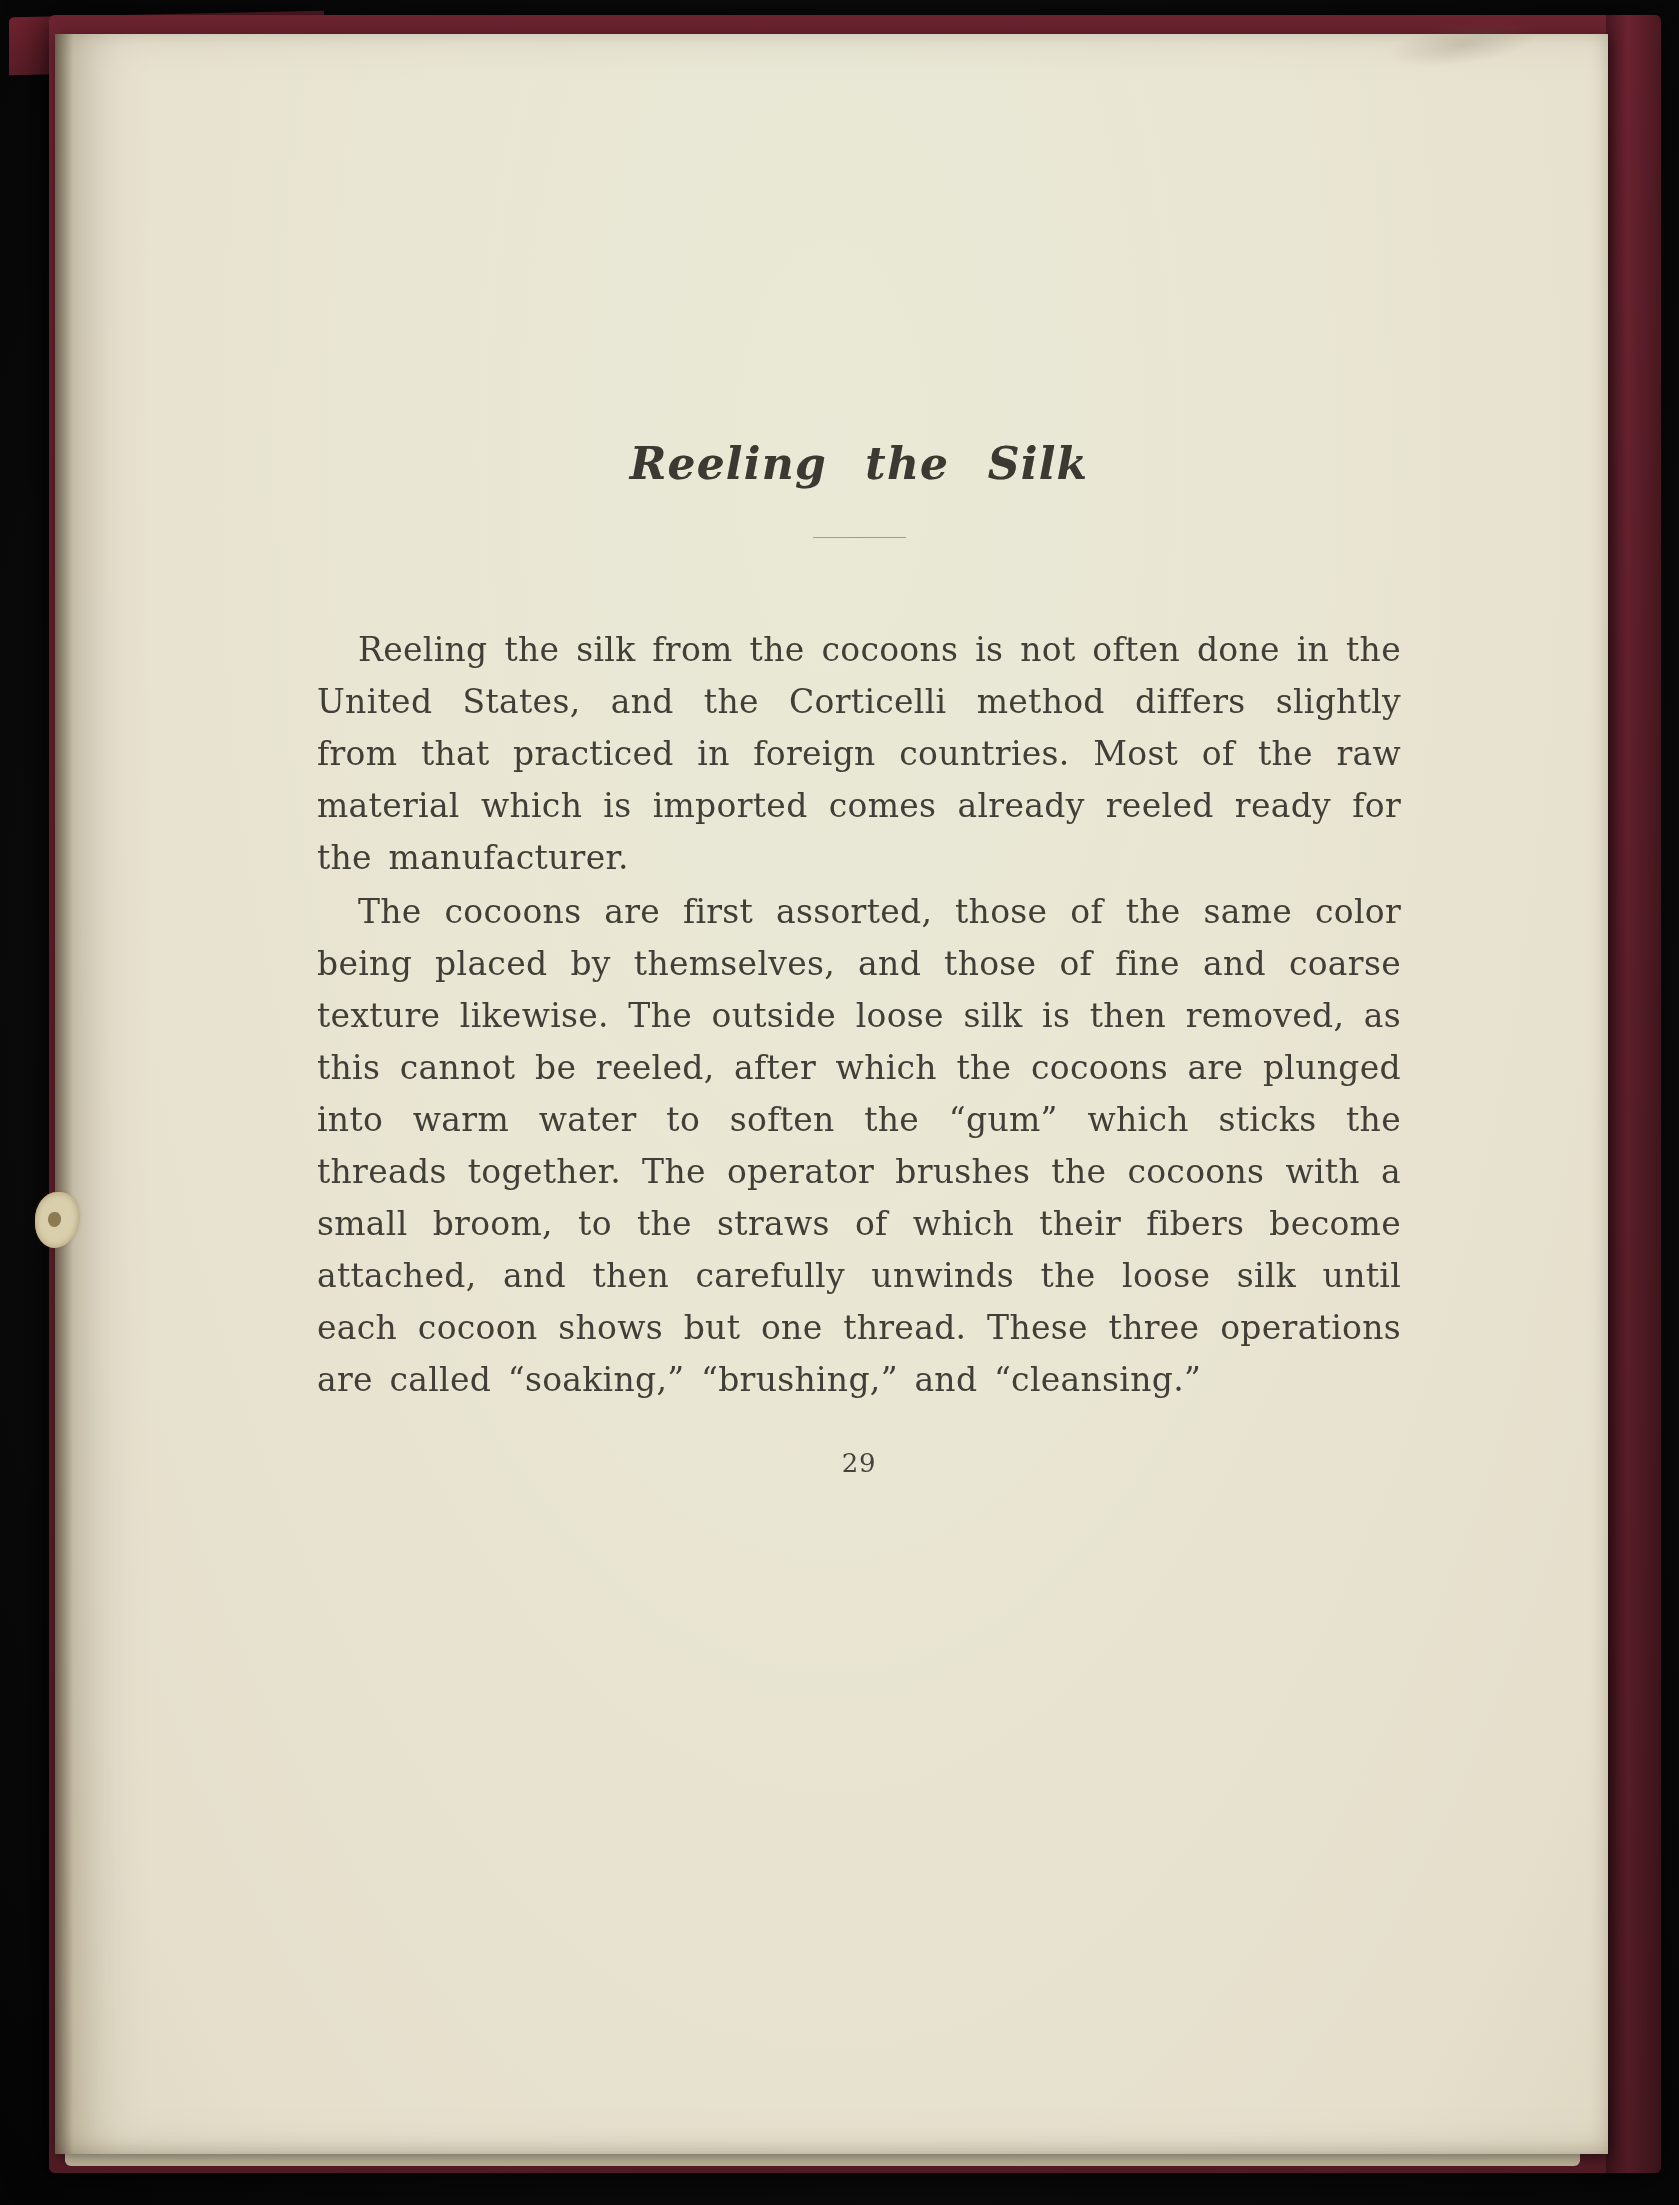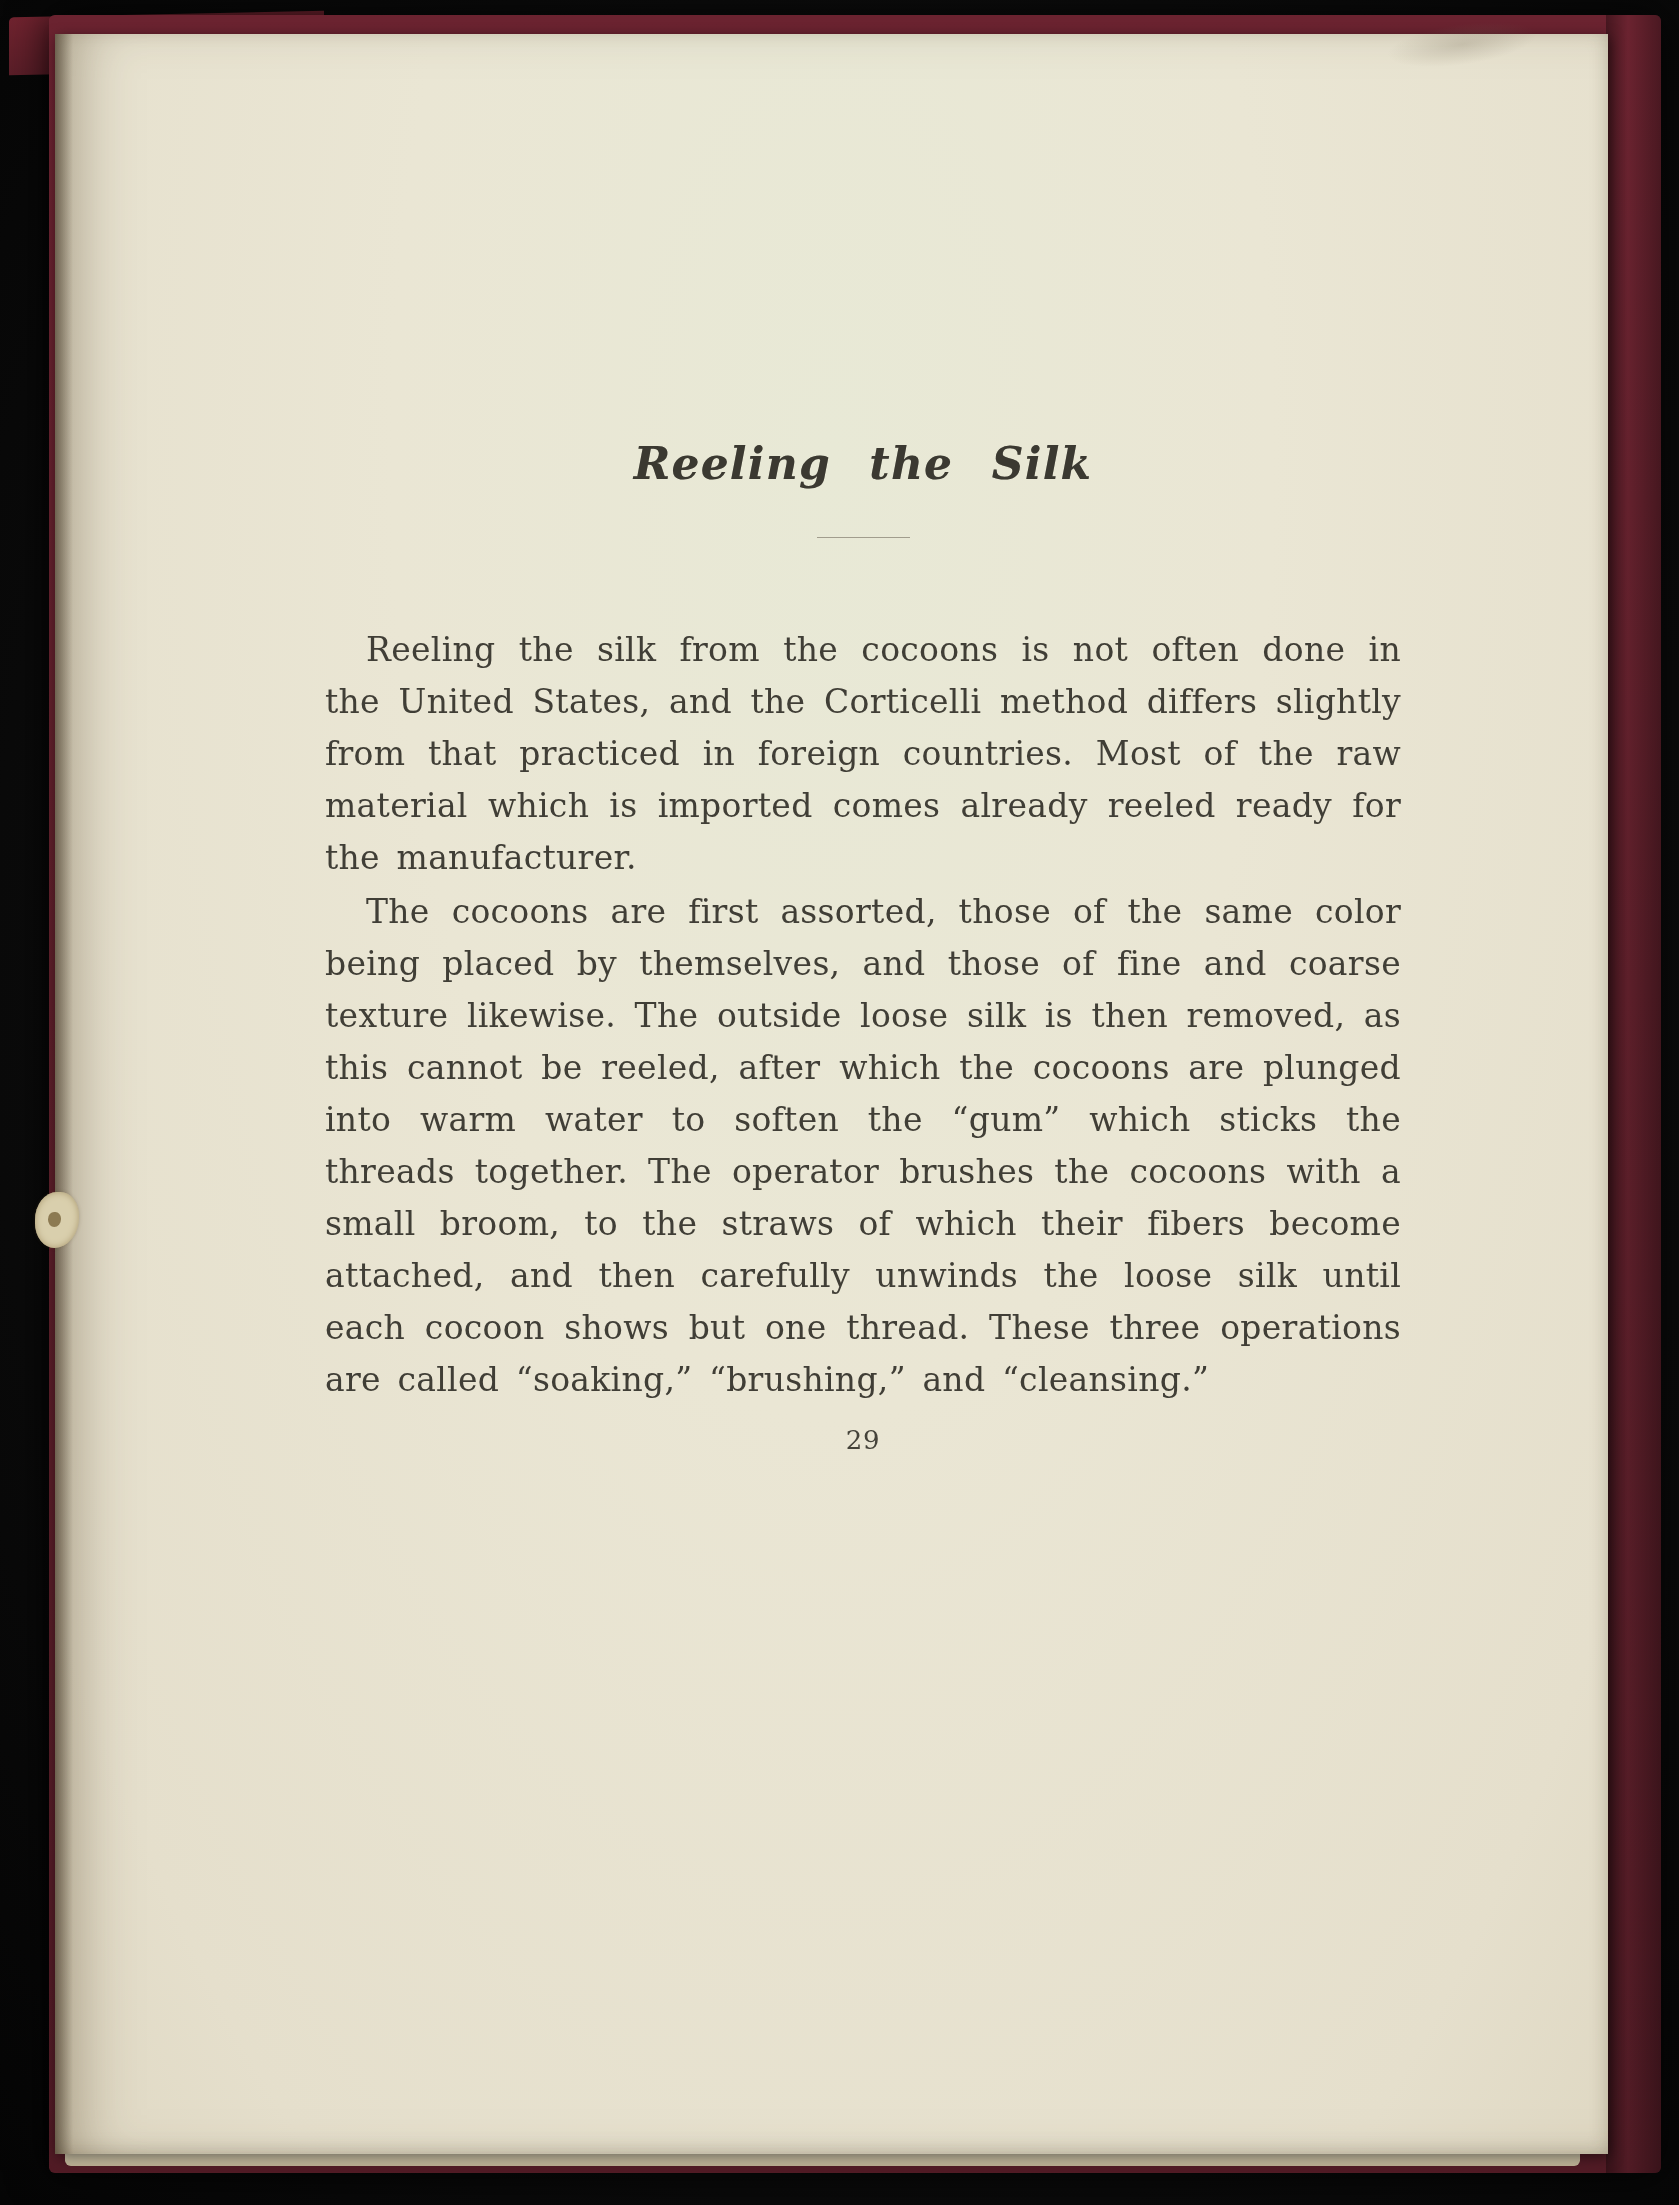--- a/index.html
+++ b/index.html
@@ -106,21 +106,21 @@
     right: 70px;
     top: -10.5px;
     width: 152px;
     height: 41px;
     background: radial-gradient(ellipse at center, rgba(120,110,90,0.25), rgba(120,110,90,0) 70%);
     transform: rotate(-8deg);
   }
 
   .content {
     position: absolute;
-    left: 268px;
+    left: 260px;
     right: 205px;
     top: 0;
   }
 
   .title-block {
     margin-top: 408px;
     text-align: center;
     color: #3b3931;
   }
   .title-line {
@@ -153,21 +153,21 @@
     margin: 2px;
     text-indent: 41px;
     word-spacing: 5.8px;
     letter-spacing: 0.3px;
   }
 
   .page-number {
     text-align: center;
     font-size: 26px;
     color: #45433a;
-    margin-top: 19px;
+    margin-top: 42px;
     letter-spacing: 0.6px;
   }
 </style>
 </head>
 <body>
 
 <div class="scene">
 
   <div class="cover-corner"></div>
   <div class="cover"></div>

